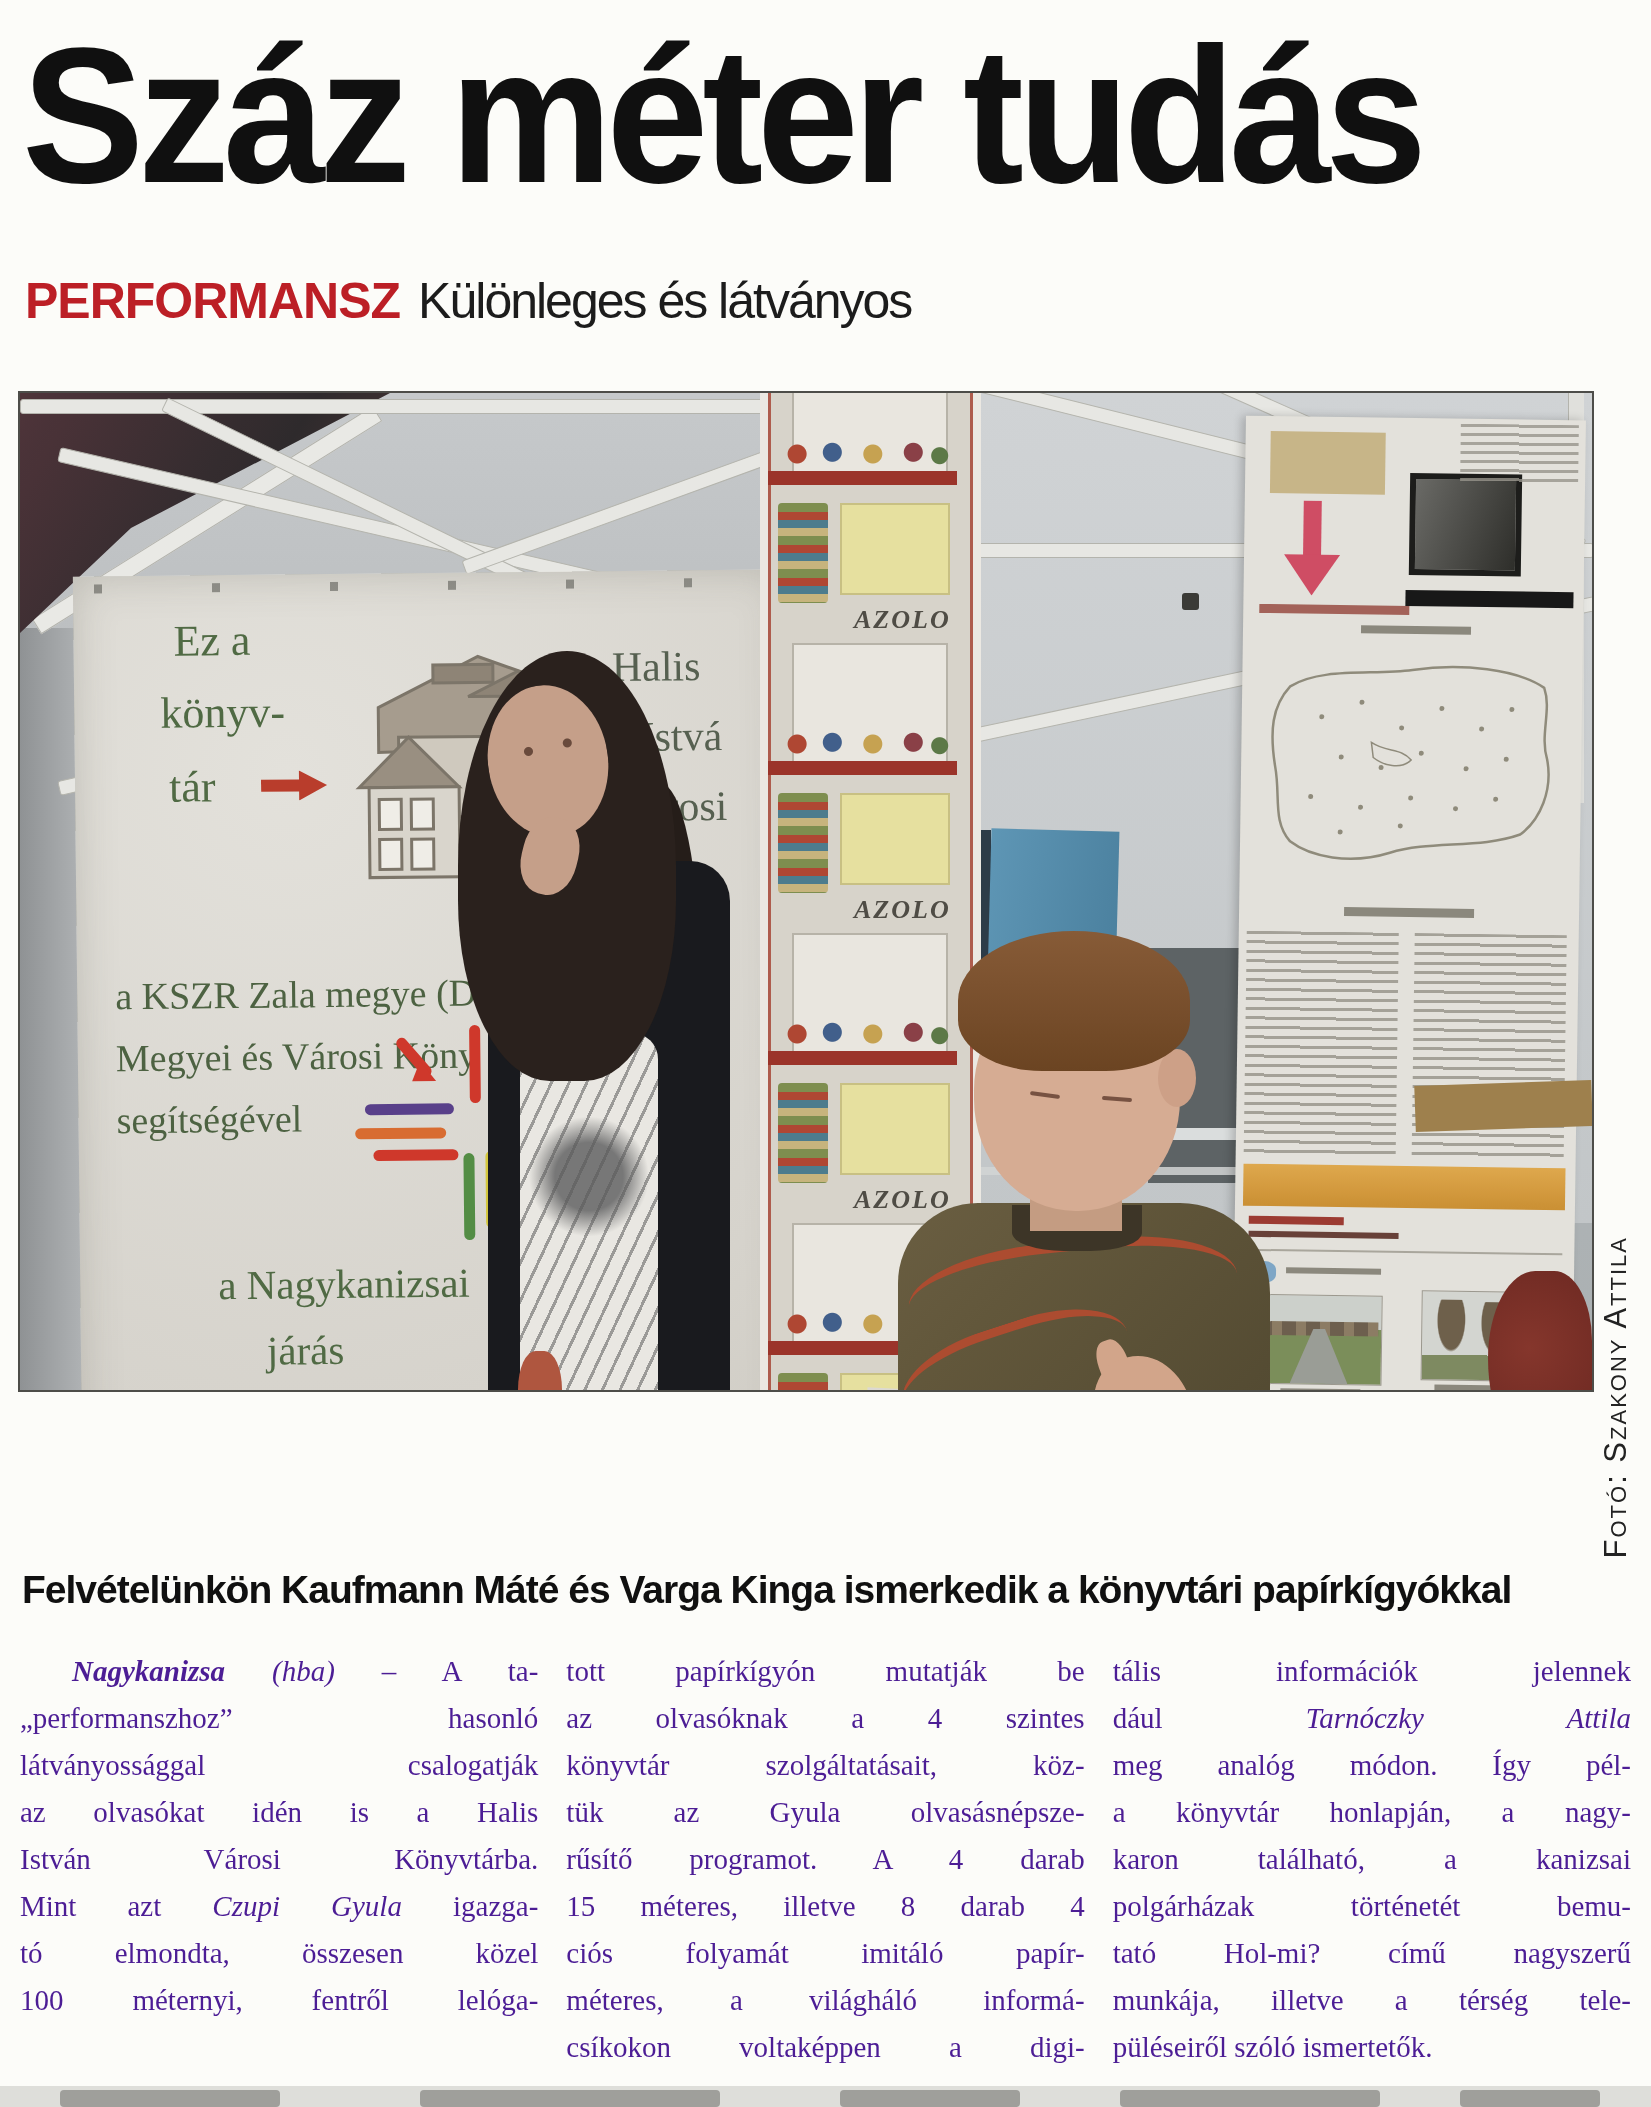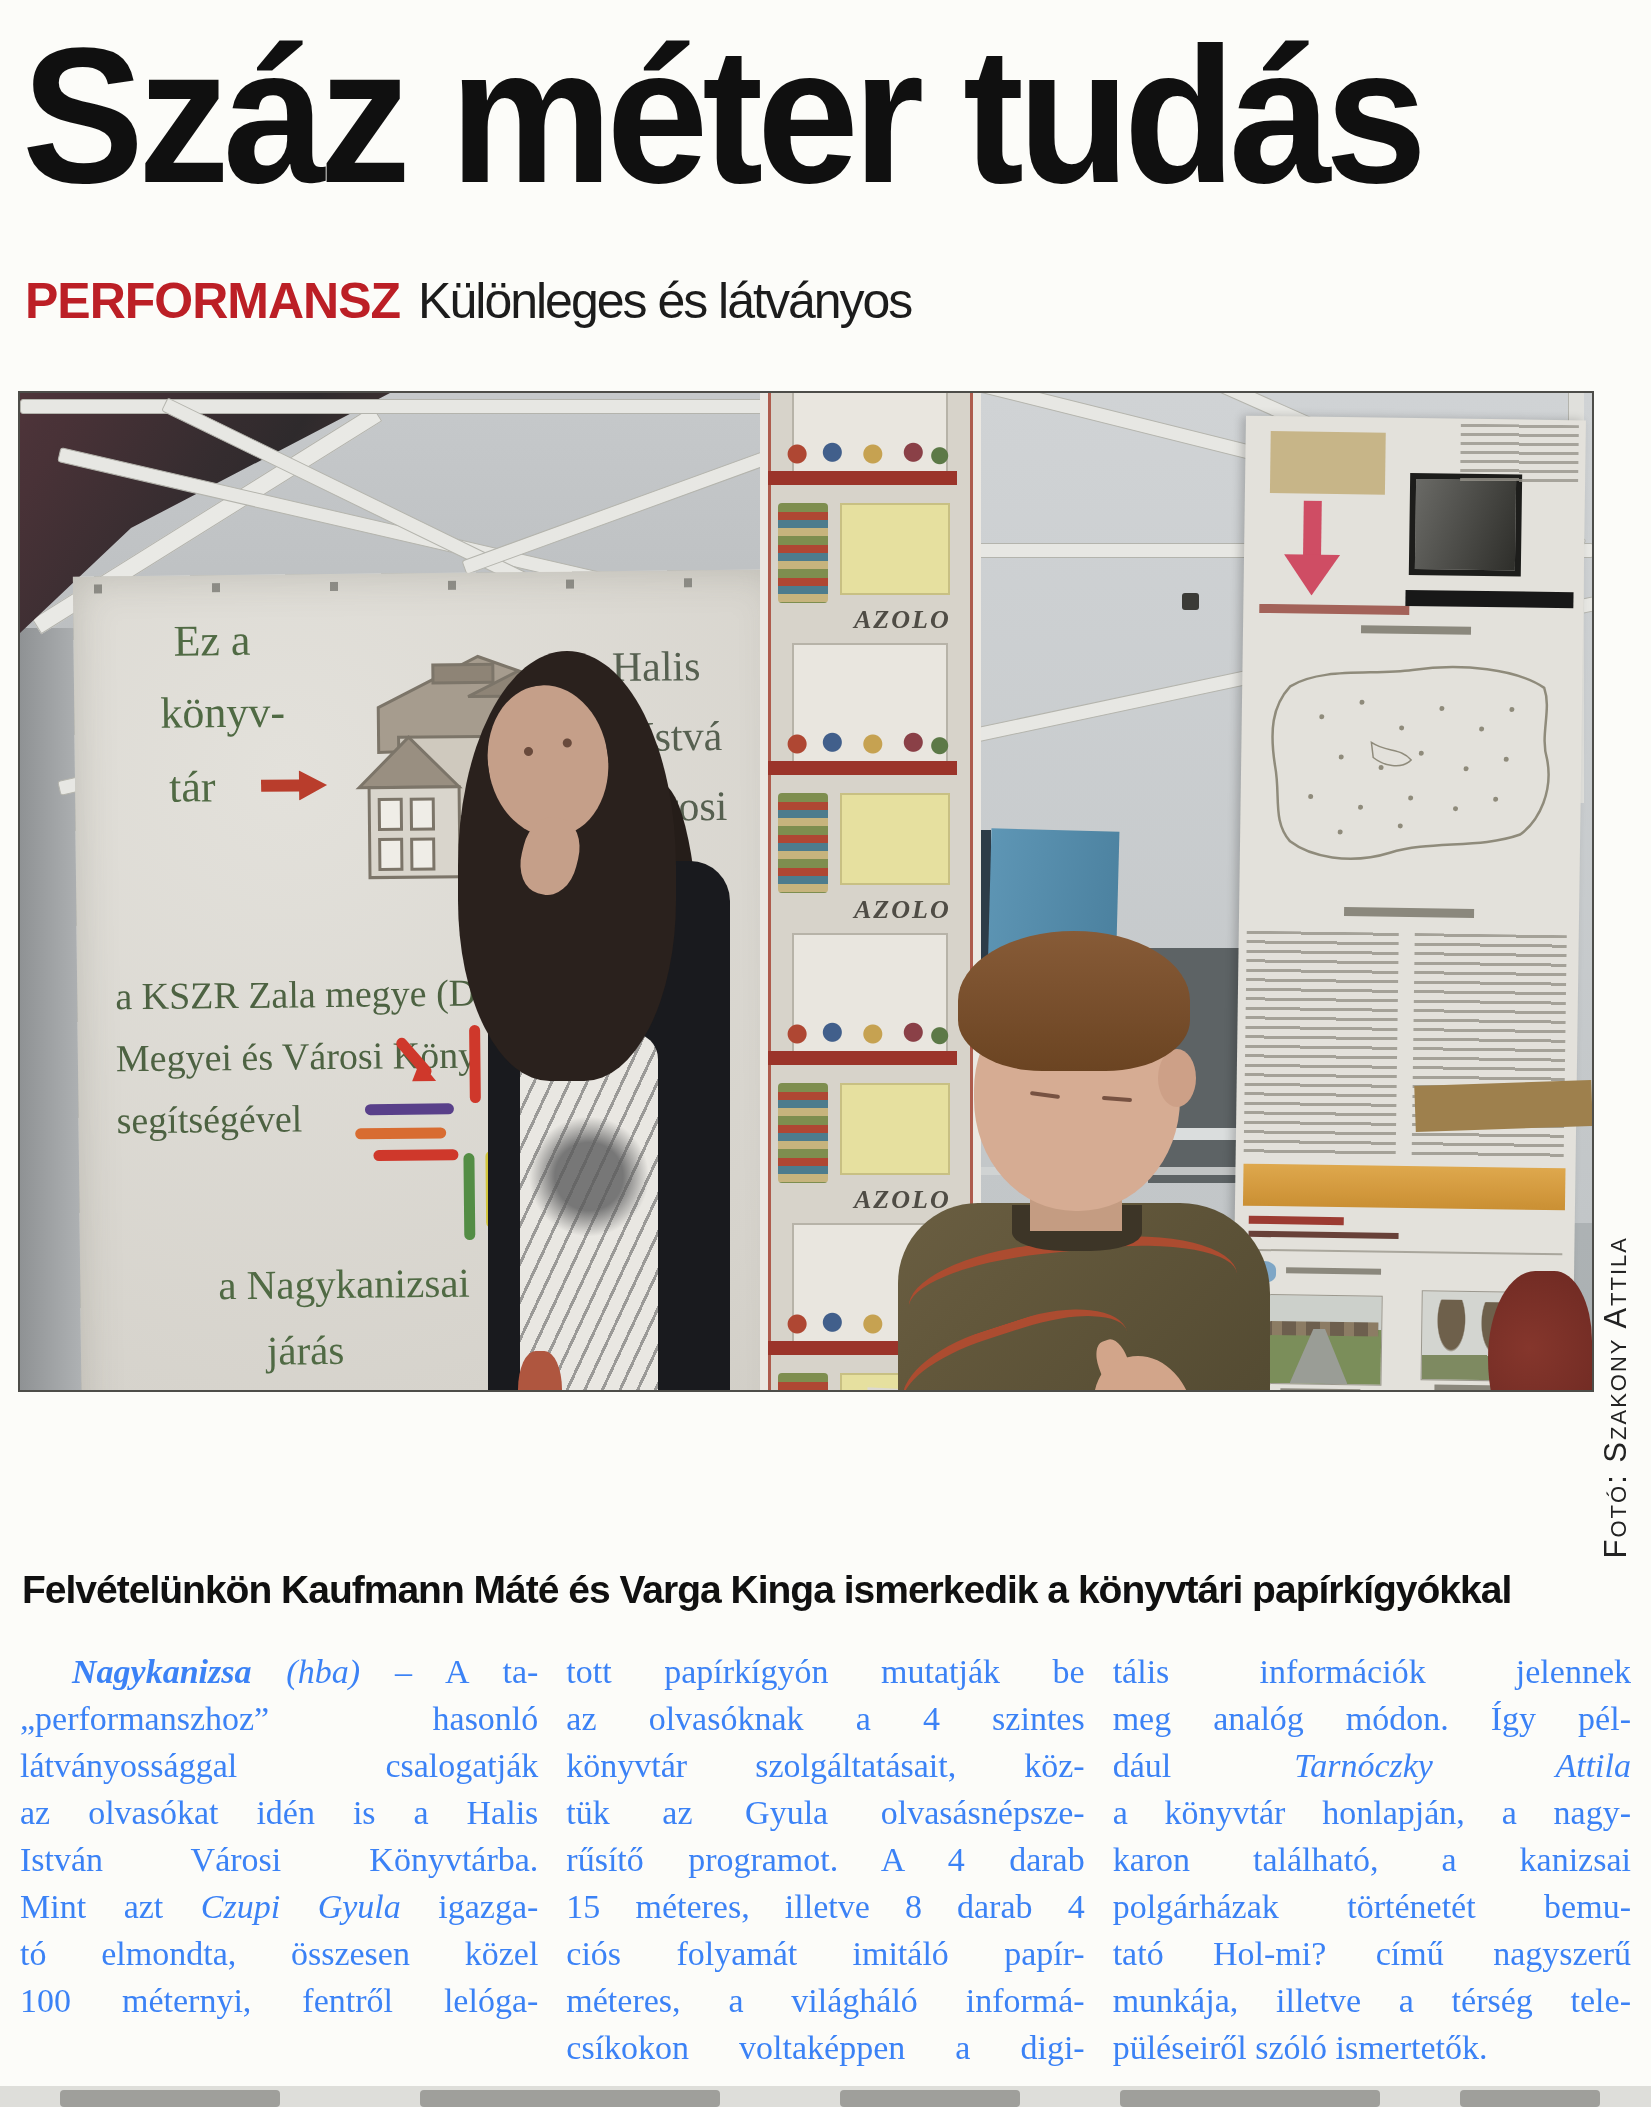--- a/index.html
+++ b/index.html
@@ -178,21 +178,21 @@
          border-radius:50% 40% 30% 60%;}
   .chair-leg1{left:1448px;top:1042px;width:132px;height:9px;background:#cfd2d4;transform:rotate(14deg);}
   .chair-leg2{left:1448px;top:1092px;width:132px;height:9px;background:#c6c9cb;transform:rotate(-22deg);}
 
   
   .credit{position:absolute;left:1598px;bottom:549px;writing-mode:vertical-rl;transform:rotate(180deg);
           font-variant:small-caps;font-size:31px;letter-spacing:2px;color:#222;white-space:nowrap;}
   .caption{position:absolute;left:22px;top:1568px;width:1600px;font-size:39px;font-weight:700;
            letter-spacing:-1px;color:#101010;}
   .article{position:absolute;left:20px;top:1648px;width:1611px;display:flex;gap:28px;
-           font-family:"Liberation Serif",serif;font-size:34px;color:#3b82f6;}
+           font-family:"Liberation Serif",serif;font-size:29px;color:#4c1d95;}
   .col{flex:1;min-width:0;}
   .bodyline{line-height:47px;text-align:justify;text-align-last:justify;white-space:normal;}
   .bodyline.last{text-align-last:left;}
   .bodyline.indent{text-indent:52px;}
   .bi{font-weight:700;font-style:italic;}
   .i{font-style:italic;}
 
   .bottom-strip{position:absolute;left:0;top:2086px;width:1651px;height:21px;background:#dededa;overflow:hidden;}
   .frag{position:absolute;top:4px;height:17px;background:#8f8f8b;border-radius:4px;opacity:.8;}
   .f1{left:60px;width:220px;} .f2{left:420px;width:300px;} .f3{left:840px;width:180px;}
@@ -452,22 +452,22 @@
         <div class="bodyline"><span>könyvtár szolgáltatásait, köz-</span></div>
         <div class="bodyline"><span>tük az Gyula olvasásnépsze-</span></div>
         <div class="bodyline"><span>rűsítő programot. A 4 darab</span></div>
         <div class="bodyline"><span>15 méteres, illetve 8 darab 4</span></div>
         <div class="bodyline"><span>ciós folyamát imitáló papír-</span></div>
         <div class="bodyline"><span>méteres, a világháló informá-</span></div>
         <div class="bodyline"><span>csíkokon voltaképpen a digi-</span></div>
       </div>
     <div class="col">
         <div class="bodyline"><span>tális információk jelennek</span></div>
+        <div class="bodyline"><span>dául </span><span class="i">Tarnóczky Attila</span></div>
         <div class="bodyline"><span>meg analóg módon. Így pél-</span></div>
-        <div class="bodyline"><span>dául </span><span class="i">Tarnóczky Attila</span></div>
         <div class="bodyline"><span>a könyvtár honlapján, a nagy-</span></div>
         <div class="bodyline"><span>karon található, a kanizsai</span></div>
         <div class="bodyline"><span>polgárházak történetét bemu-</span></div>
         <div class="bodyline"><span>tató Hol-mi? című nagyszerű</span></div>
         <div class="bodyline"><span>munkája, illetve a térség tele-</span></div>
         <div class="bodyline last"><span>püléseiről szóló ismertetők.</span></div>
       </div>
   </div>
 
   <div class="bottom-strip">

